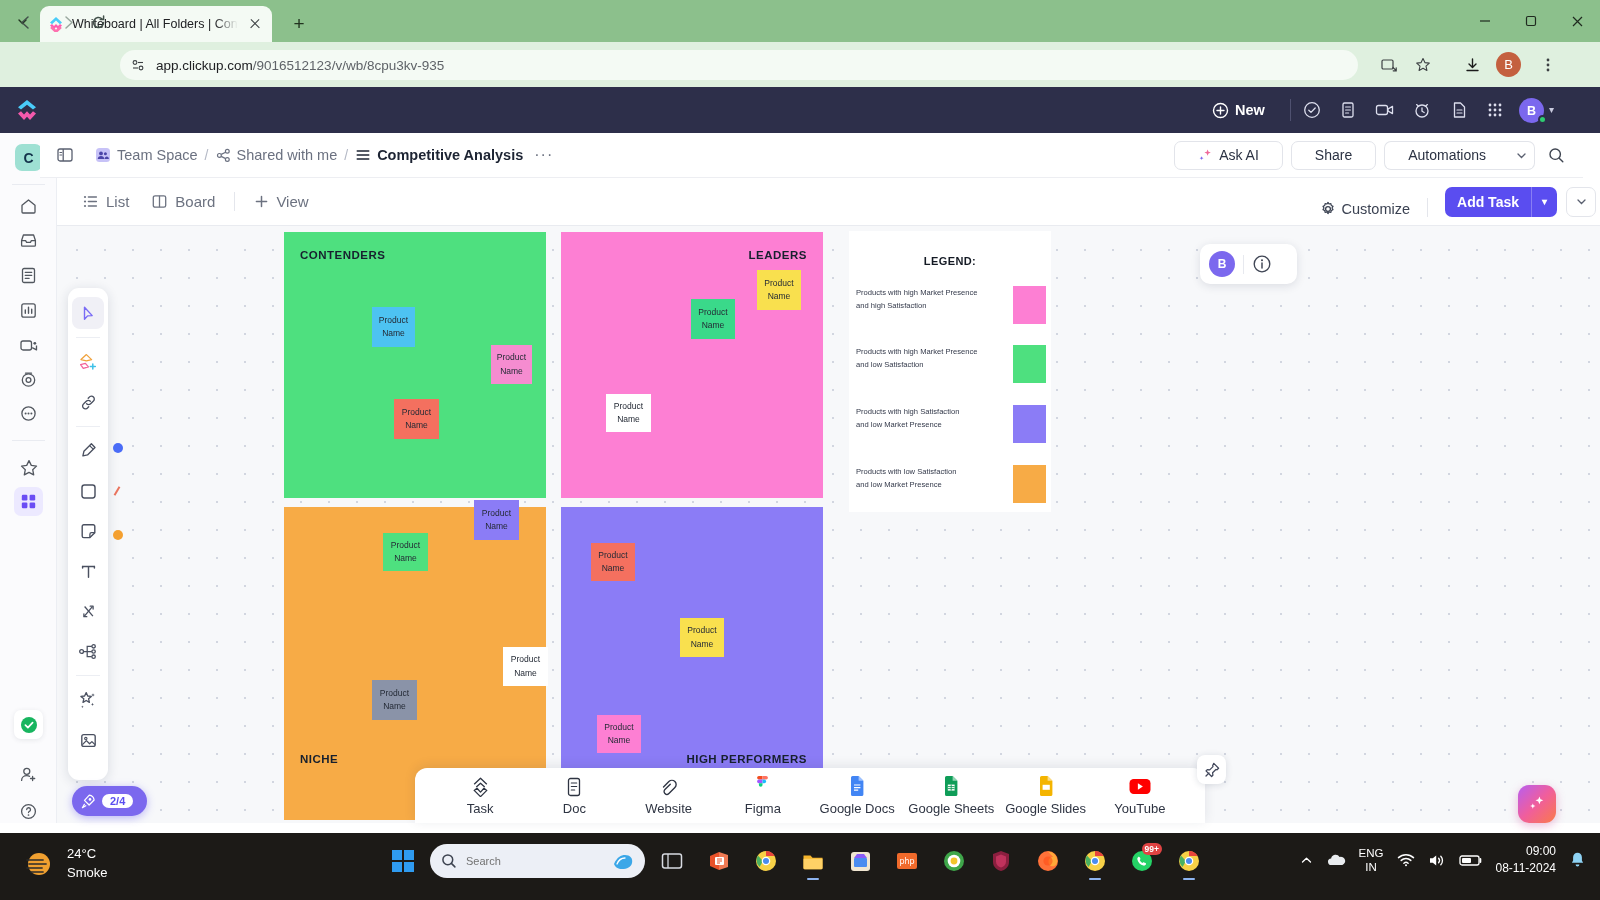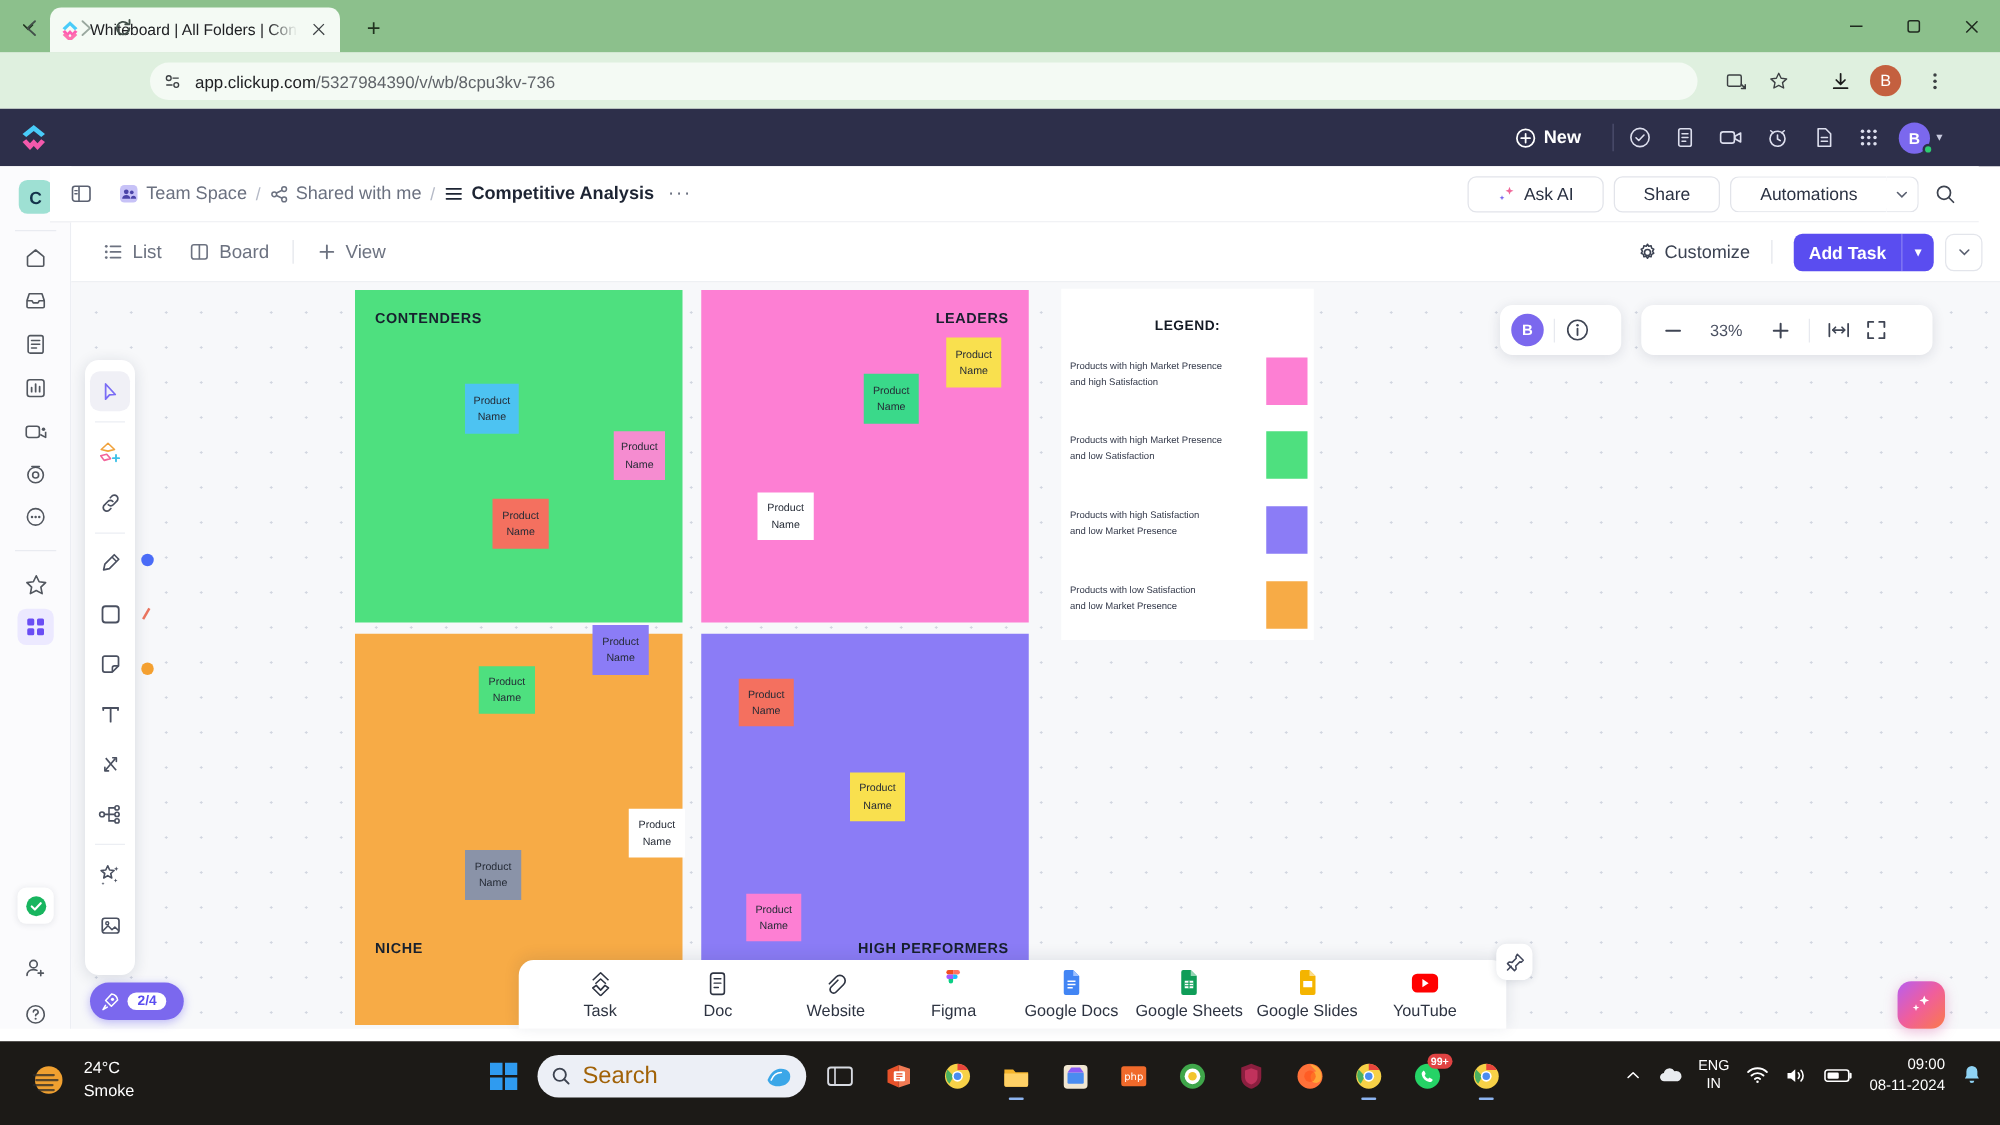--- a/index.html
+++ b/index.html
@@ -166,21 +166,21 @@
     background: #fff; border-bottom: 1px solid #e9ebf0;
     display: flex; align-items: center;
   }
   .vtab {
     display: flex; align-items: center; gap: 7px; height: 46px; padding: 0 11px;
     font-size: 15px; color: #6c7280;
   }
   .vtab:first-child { margin-left: 14px; }
   .vtab.active { color: #1d2433; font-weight: 600; border-bottom: 2.5px solid #3d3f7a; }
   .vtab-div { width: 1px; height: 19px; background: #e4e6ec; margin: 0 8px; }
-  .view-right { margin-left: auto; display: flex; align-items: center; gap: 9px; padding-right: 14px; }
+  .view-right { margin-left: auto; display: flex; align-items: flex-end; gap: 9px; padding-right: 4px; }
   .customize-btn { display: flex; align-items: center; gap: 6px; font-size: 14.5px; color: #3b4252; }
   .addtask {
     display: flex; height: 30px; border-radius: 7px; overflow: hidden;
     background: #5a4df0; color: #fff; font-size: 14px; font-weight: 600;
   }
   .addtask-main { display: flex; align-items: center; padding: 0 12px; }
   .addtask-caret {
     width: 26px; display: flex; align-items: center; justify-content: center;
     border-left: 1px solid rgba(255,255,255,.28); font-size: 10px;
   }
@@ -303,21 +303,21 @@
   .tb-weather {
     position: absolute; left: 22px; top: 845px; display: flex; align-items: center; gap: 11px;
   }
   .tb-weather-text { color: #fff; font-size: 13px; line-height: 1.45; }
   .tb-center { position: absolute; left: 383px; top: 841px; display: flex; align-items: center; gap: 7px; }
   .tb-start { width: 40px; height: 40px; display: flex; align-items: center; justify-content: center; }
   .tb-searchpill {
     width: 215px; height: 34px; background: #eceff6; border-radius: 17px;
     display: flex; align-items: center; gap: 9px; padding: 0 11px;
   }
-  .tb-search-label { font-size: 19px; color: #a16207; flex: 1 1 auto; }
+  .tb-search-label { font-size: 11px; color: #737373; flex: 1 1 auto; }
   .tb-app { width: 40px; height: 40px; display: flex; align-items: center; justify-content: center; position: relative; }
   .tb-app-dot { position: absolute; bottom: 1px; left: 50%; margin-left: -6px; width: 12px; height: 2.5px; border-radius: 2px; background: #8db4f0; }
   .tb-tray { position: absolute; right: 14px; top: 843px; display: flex; align-items: center; gap: 13px; }
   .tb-lang { color: #fff; font-size: 11.5px; text-align: center; line-height: 1.25; }
   .tb-clock { color: #fff; font-size: 12px; text-align: right; line-height: 1.45; }
   .tray-ico { color: #fff; display: flex; align-items: center; }
   .badge-99 {
     position: absolute; top: 2px; right: 0px; background: #e04343; color: #fff;
     font-size: 8.5px; font-weight: 700; border-radius: 8px; padding: 0px 3px; line-height: 12px;
   }
@@ -379,21 +379,21 @@
         <path d="M13.6 2v3.4h-3.4" stroke="#42504a" stroke-width="1.5" fill="none" stroke-linecap="round" stroke-linejoin="round"></path>
       </svg>
   </div>
   <div class="omnibox">
     <svg width="17" height="17" viewBox="0 0 17 17">
       <circle cx="5" cy="5.5" r="1.9" stroke="#3c4043" stroke-width="1.1" fill="none"></circle>
         <path d="M8 5.5h5" stroke="#3c4043" stroke-width="1.1"></path>
       <circle cx="11" cy="11" r="1.9" stroke="#3c4043" stroke-width="1.1" fill="none"></circle>
         <path d="M3 11h5" stroke="#3c4043" stroke-width="1.1"></path>
     </svg>
-    <div class="omnibox-url"><span>app.clickup.com</span><span class="dim">/5327984390/v/wb/8cpu3kv-736</span></div>
+    <div class="omnibox-url"><span>app.clickup.com</span><span class="dim">/9016512123/v/wb/8cpu3kv-935</span></div>
   </div>
   <div class="chrome-right-icon" style="left:1374px;">
     <svg width="16" height="16" viewBox="0 0 16 16">
         <rect x="1" y="3" width="11" height="9" rx="1.3" stroke="#3c4043" stroke-width="1.2" fill="none"></rect>
         <path d="M12 10.5l3.2 3.2M15.2 10.8v3h-3" stroke="#3c4043" stroke-width="1.2" fill="none" stroke-linecap="round"></path>
       </svg>
   </div>
   <div class="chrome-right-icon" style="left:1408px;">
     <svg width="16" height="16" viewBox="0 0 16 16">
         <path d="M8 1.6l1.9 4 4.4.5-3.3 3 .9 4.3L8 11.3 4.1 13.4l.9-4.3-3.3-3 4.4-.5z" stroke="#3c4043" stroke-width="1.1" fill="none" stroke-linejoin="round"></path>
@@ -864,46 +864,20 @@
     <div class="collab-avatar">B</div>
     <div class="collab-div"></div>
     <div style="display:flex;">
       <svg width="20" height="20" viewBox="0 0 20 20">
           <circle cx="10" cy="10" r="7.8" stroke="#3f4554" stroke-width="1.35" fill="none"></circle>
           <circle cx="10" cy="6.2" r="1" fill="#3f4554"></circle>
           <path d="M10 9v5" stroke="#3f4554" stroke-width="1.45" stroke-linecap="round"></path>
         </svg>
     </div>
   </div>
-  <div class="zoom-panel">
-    <div class="zoom-btn">
-      <svg width="17" height="17" viewBox="0 0 17 17">
-          <path d="M3 8.5h11" stroke="#3f4554" stroke-width="1.6" stroke-linecap="round"></path>
-        </svg>
-    </div>
-    <div class="zoom-val">33%</div>
-    <div class="zoom-btn">
-      <svg width="17" height="17" viewBox="0 0 17 17">
-          <path d="M8.5 3v11M3 8.5h11" stroke="#3f4554" stroke-width="1.6" stroke-linecap="round"></path>
-        </svg>
-    </div>
-    <div class="zoom-div"></div>
-    <div class="zoom-btn">
-      <svg width="20" height="16" viewBox="0 0 20 16">
-          <path d="M2.5 3v10M17.5 3v10" stroke="#3f4554" stroke-width="1.4" stroke-linecap="round"></path>
-          <path d="M5.5 8h9" stroke="#3f4554" stroke-width="1.4" stroke-linecap="round"></path>
-          <path d="M7.4 5.8L5.2 8l2.2 2.2M12.6 5.8L14.8 8l-2.2 2.2" stroke="#3f4554" stroke-width="1.4" fill="none" stroke-linecap="round" stroke-linejoin="round"></path>
-        </svg>
-    </div>
-    <div class="zoom-btn">
-      <svg width="18" height="18" viewBox="0 0 18 18">
-          <path d="M2.5 6.6V2.5h4.1M15.5 6.6V2.5h-4.1M2.5 11.4v4.1h4.1M15.5 11.4v4.1h-4.1" stroke="#3f4554" stroke-width="1.5" fill="none" stroke-linecap="round" stroke-linejoin="round"></path>
-        </svg>
-    </div>
-  </div>
 
   <div class="objbar">
     <div class="obj">
       <div class="obj-ico">
         <svg width="19" height="20" viewBox="0 0 19 20">
             <path d="M3.2 13.4l2.8-2.1 3.5 3.8 3.5-3.8 2.8 2.1-6.3 6.2z" stroke="#2e3442" stroke-width="1.3" fill="none" stroke-linejoin="round"></path>
             <path d="M3.2 7.2L9.5 1.2l6.3 6" stroke="#2e3442" stroke-width="1.3" fill="none" stroke-linejoin="round"></path>
             <path d="M5.3 10L9.5 6.2l4.2 3.8" stroke="#2e3442" stroke-width="1.3" fill="none" stroke-linejoin="round"></path>
           </svg>
       </div>

